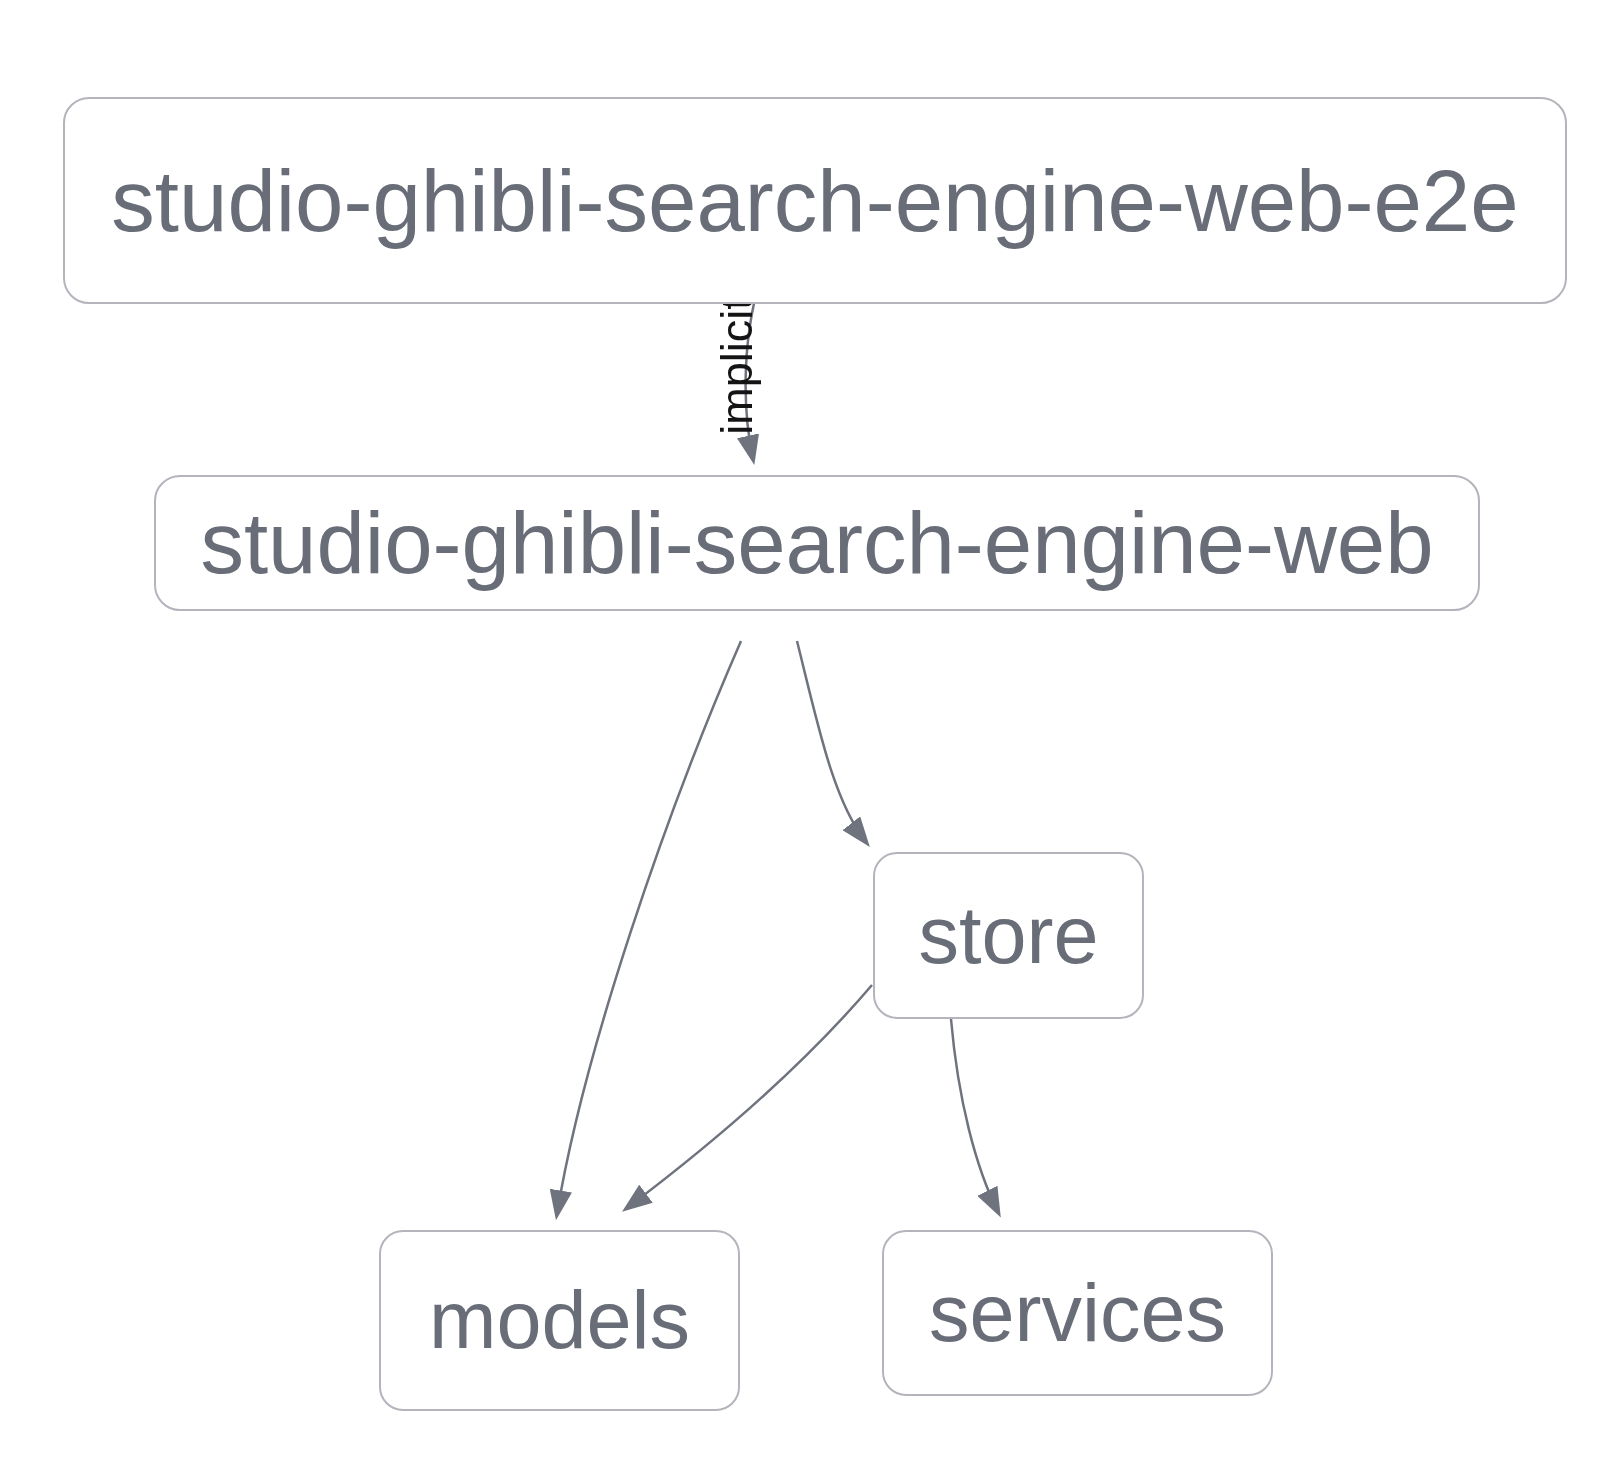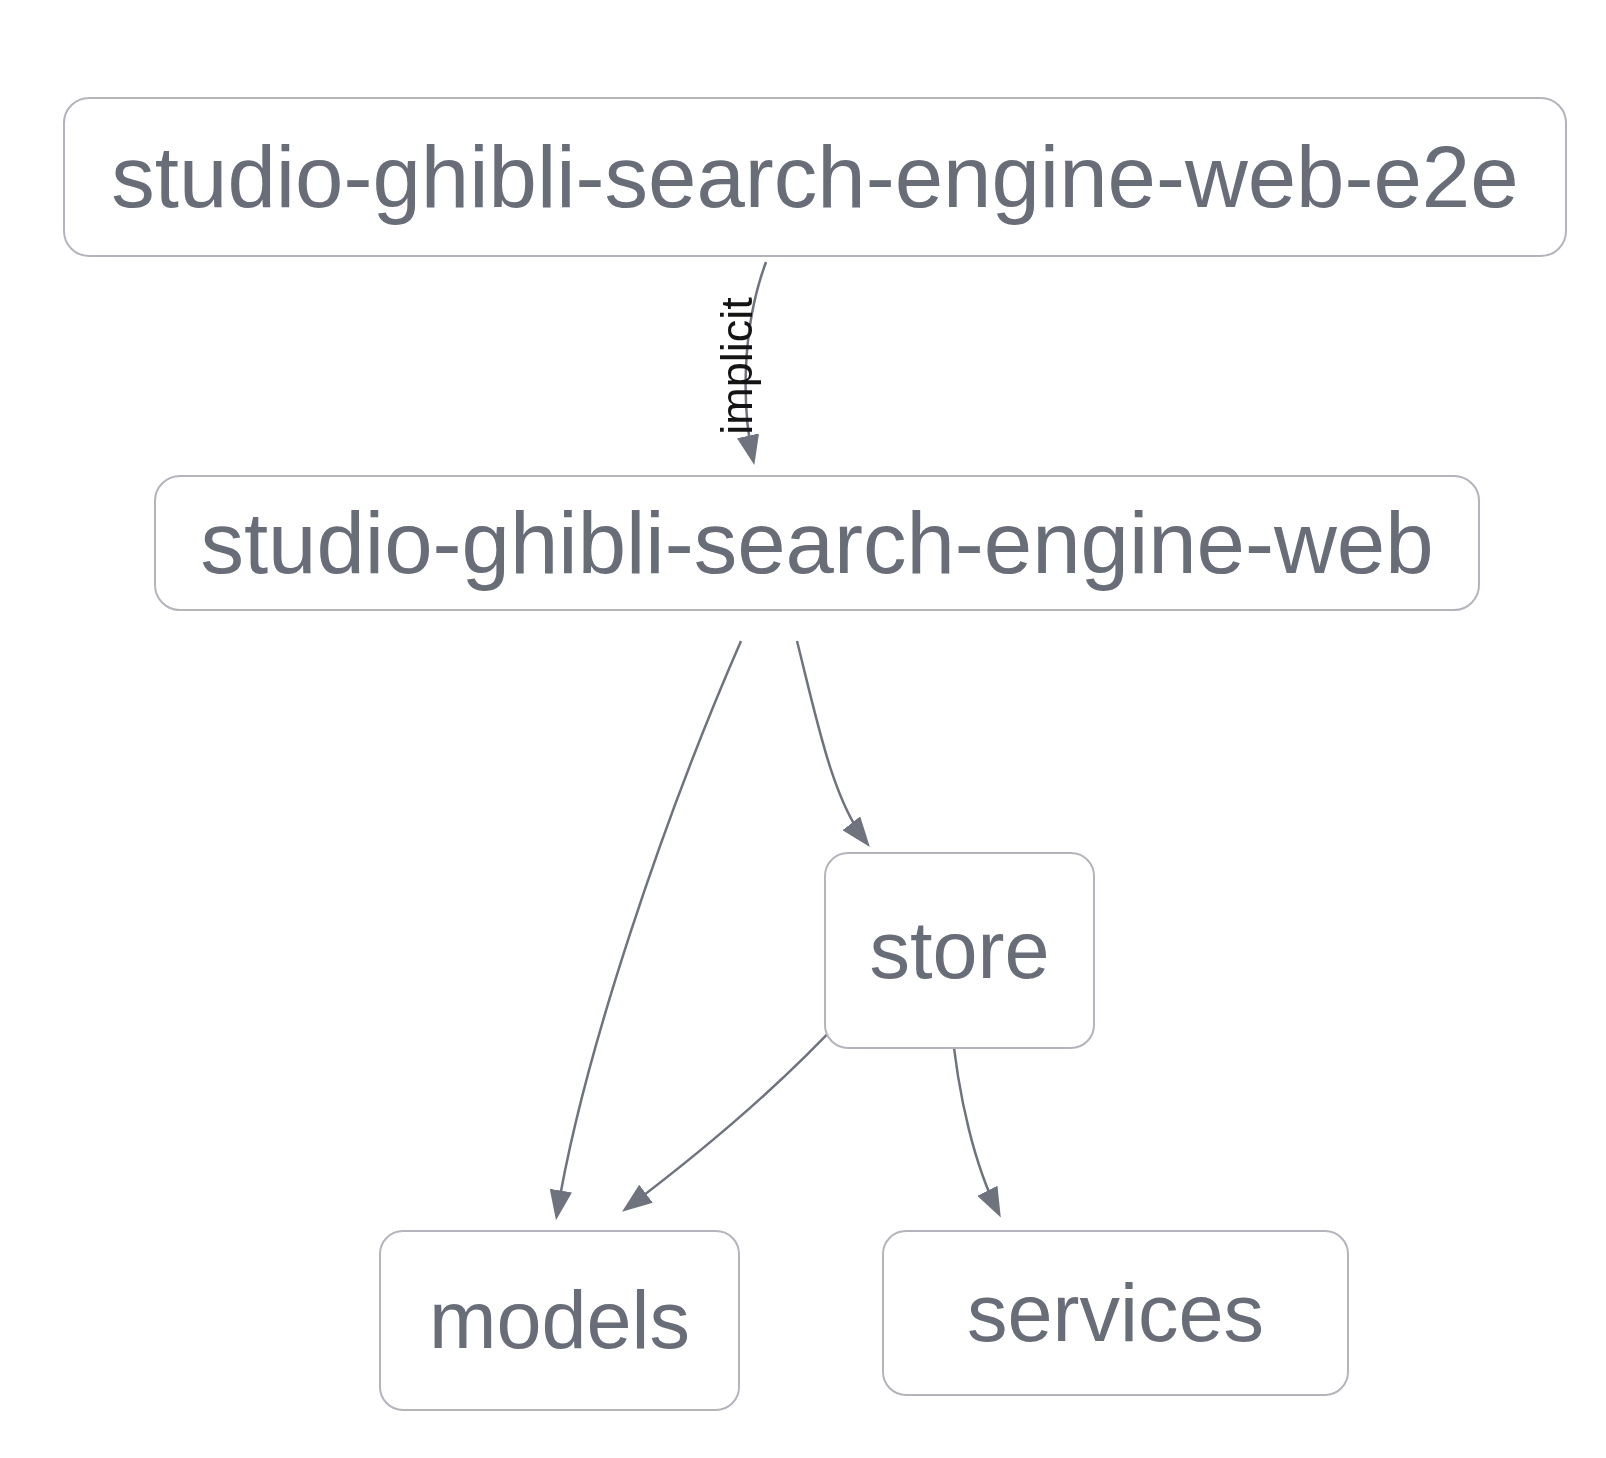--- a/index.html
+++ b/index.html
@@ -39,25 +39,25 @@
     white-space: nowrap;
   }
   .node-lg {
     font-size: 87px;
     border-radius: 26px;
   }
   .node-sm {
     font-size: 81px;
     border-radius: 24px;
   }
-  #node-e2e      { left: 63px;  top: 97px;   width: 1504px; height: 160px; }
+  #node-e2e      { left: 63px;  top: 97px;   width: 1504px; height: 207px; }
   #node-web      { left: 154px; top: 475px;  width: 1326px; height: 136px; }
-  #node-store    { left: 824px; top: 852px;  width: 271px;  height: 197px; text-align: right; }
+  #node-store    { left: 873px; top: 852px;  width: 271px;  height: 167px; text-align: right; }
   #node-models   { left: 379px; top: 1230px; width: 361px;  height: 181px; text-align: center; }
-  #node-services { left: 882px; top: 1230px; width: 467px;  height: 166px; }
+  #node-services { left: 882px; top: 1230px; width: 391px;  height: 166px; }
   .edge-label {
     position: absolute;
     left: 737px;
     top: 366px;
     transform: translate(-50%, -50%) rotate(-90deg);
     font-size: 45px;
     color: #141414;
     letter-spacing: 0;
   }
 </style>

